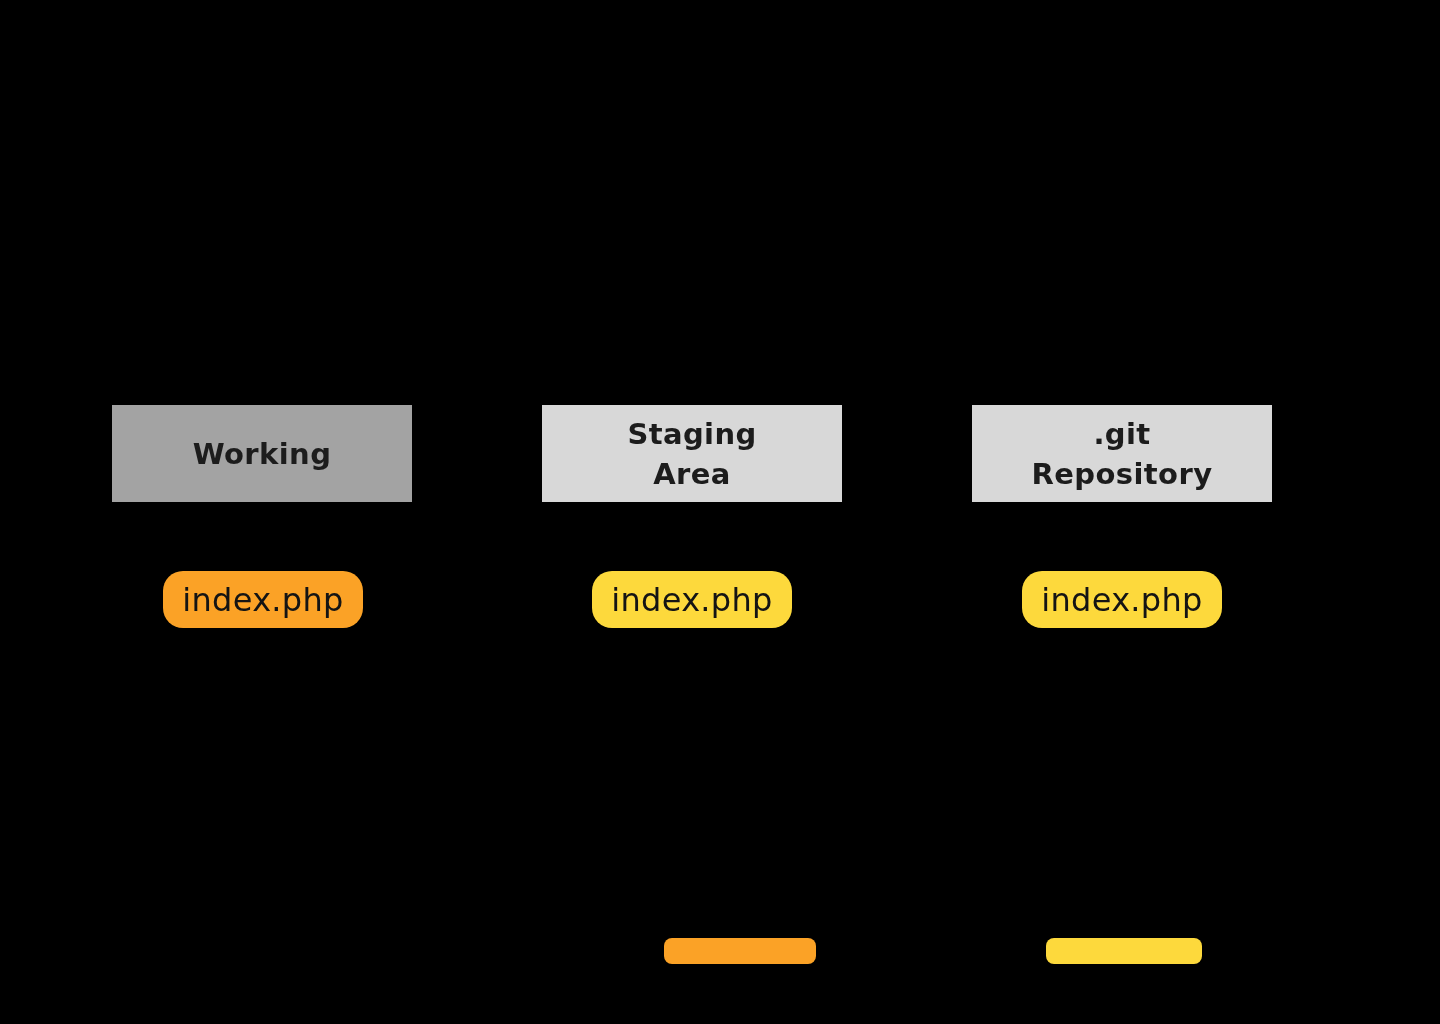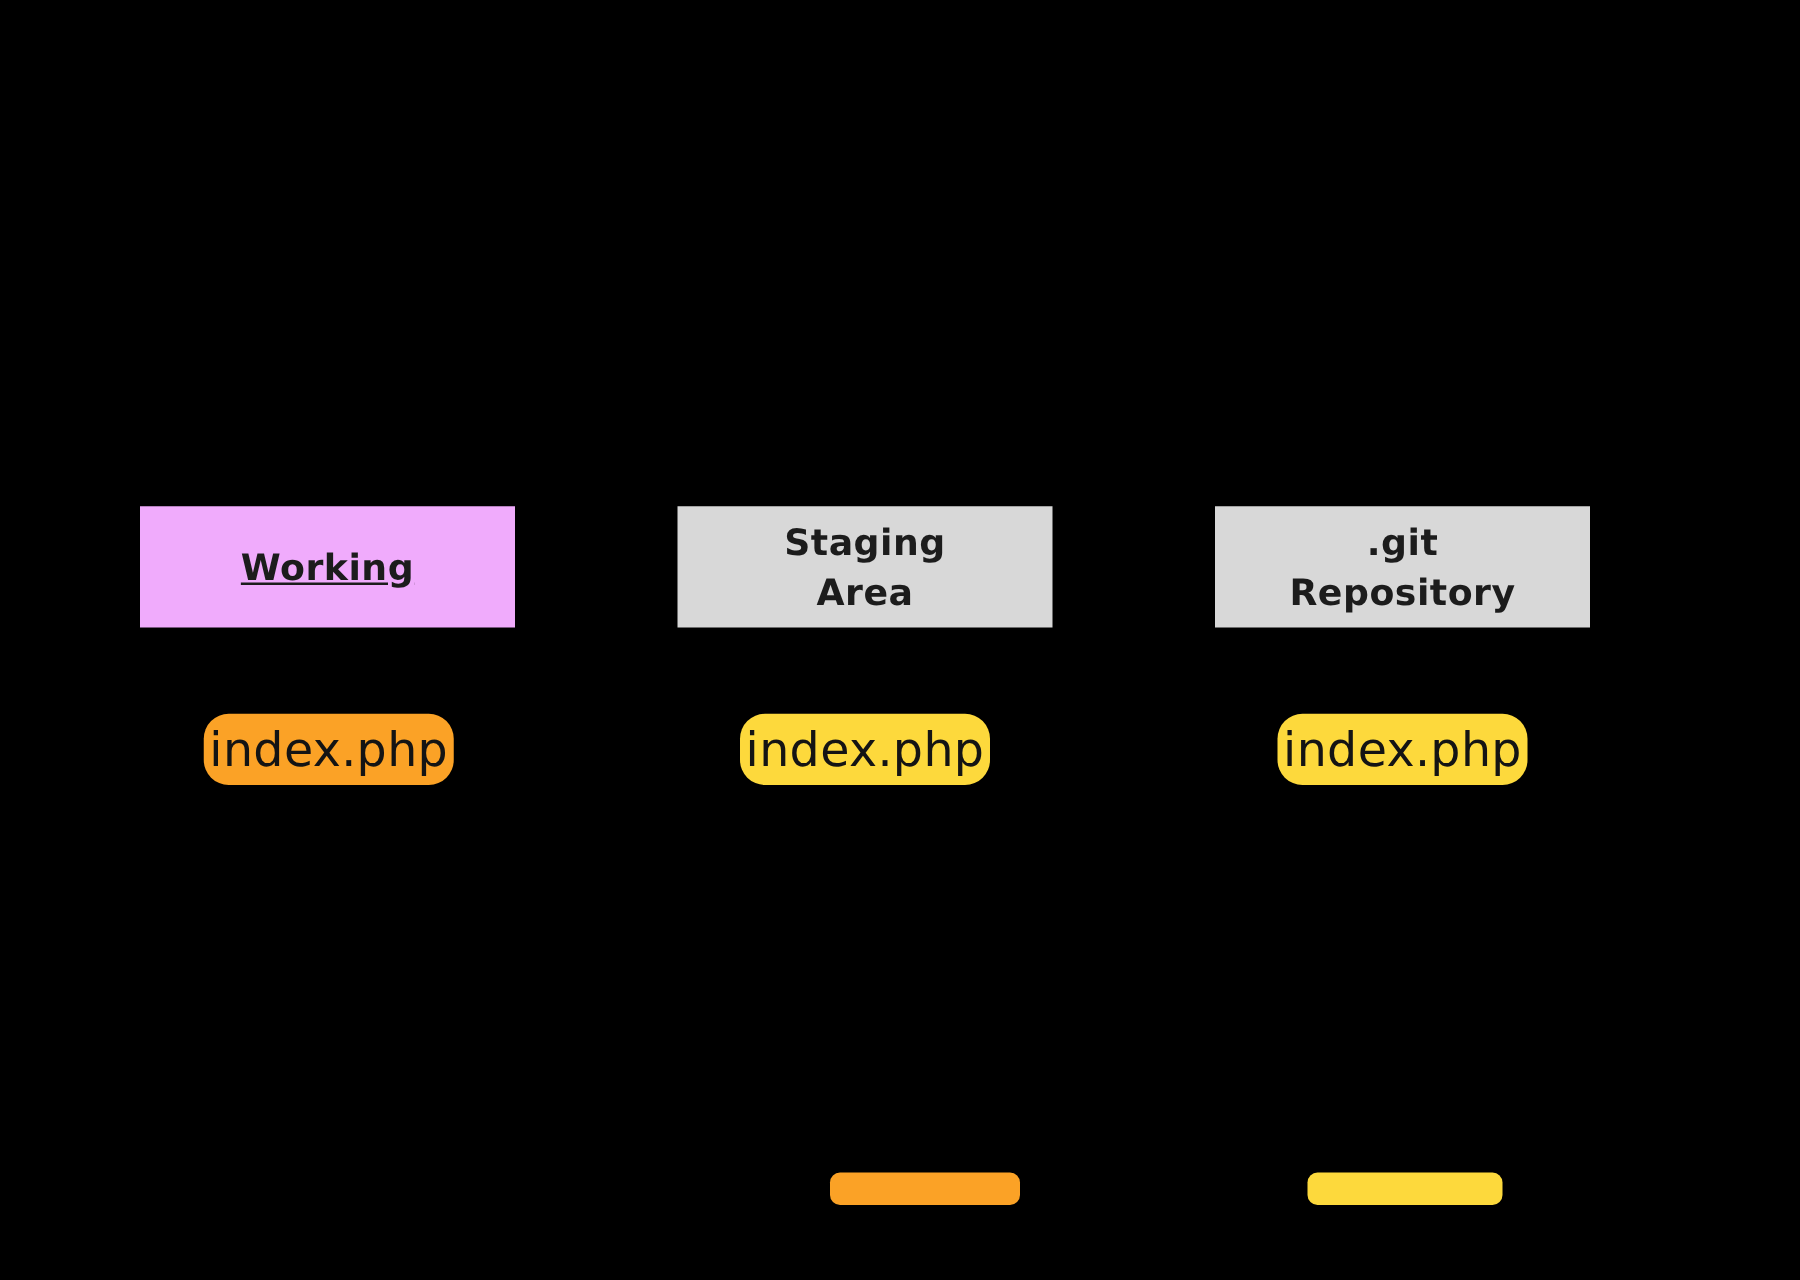--- a/index.html
+++ b/index.html
@@ -37,21 +37,21 @@
 
   .file-pill {
     position: absolute;
     top: 571px;
     width: 200px;
     height: 57px;
     border-radius: 20px;
     display: flex;
     align-items: center;
     justify-content: center;
-    font-size: 38px;
+    font-size: 32px;
     letter-spacing: 0.3px;
     color: #141414;
   }
   .file-pill.col-0 { left: 163px; }
   .file-pill.col-1 { left: 592px; }
   .file-pill.col-2 { left: 1022px; }
 
   .legend-swatch {
     position: absolute;
     top: 938px;
@@ -59,21 +59,21 @@
     border-radius: 8px;
   }
   .legend-swatch.swatch-0 { left: 664px; width: 152px; }
   .legend-swatch.swatch-1 { left: 1046px; width: 156px; }
 </style>
 </head>
 <body>
 
 <div class="canvas" style="background: rgb(0, 0, 0);">
 
-  <div class="header-box col-0" style="background: #f0abfc; text-decoration: underline;">
+  <div class="header-box col-0" style="background: #a3a3a3;">
     <span>Working</span>
   </div>
   <div class="header-box col-1" style="background: rgb(216, 216, 216);">
     <span>Staging</span>
     <span>Area</span>
   </div>
   <div class="header-box col-2" style="background: rgb(216, 216, 216);">
     <span>.git</span>
     <span>Repository</span>
   </div>

